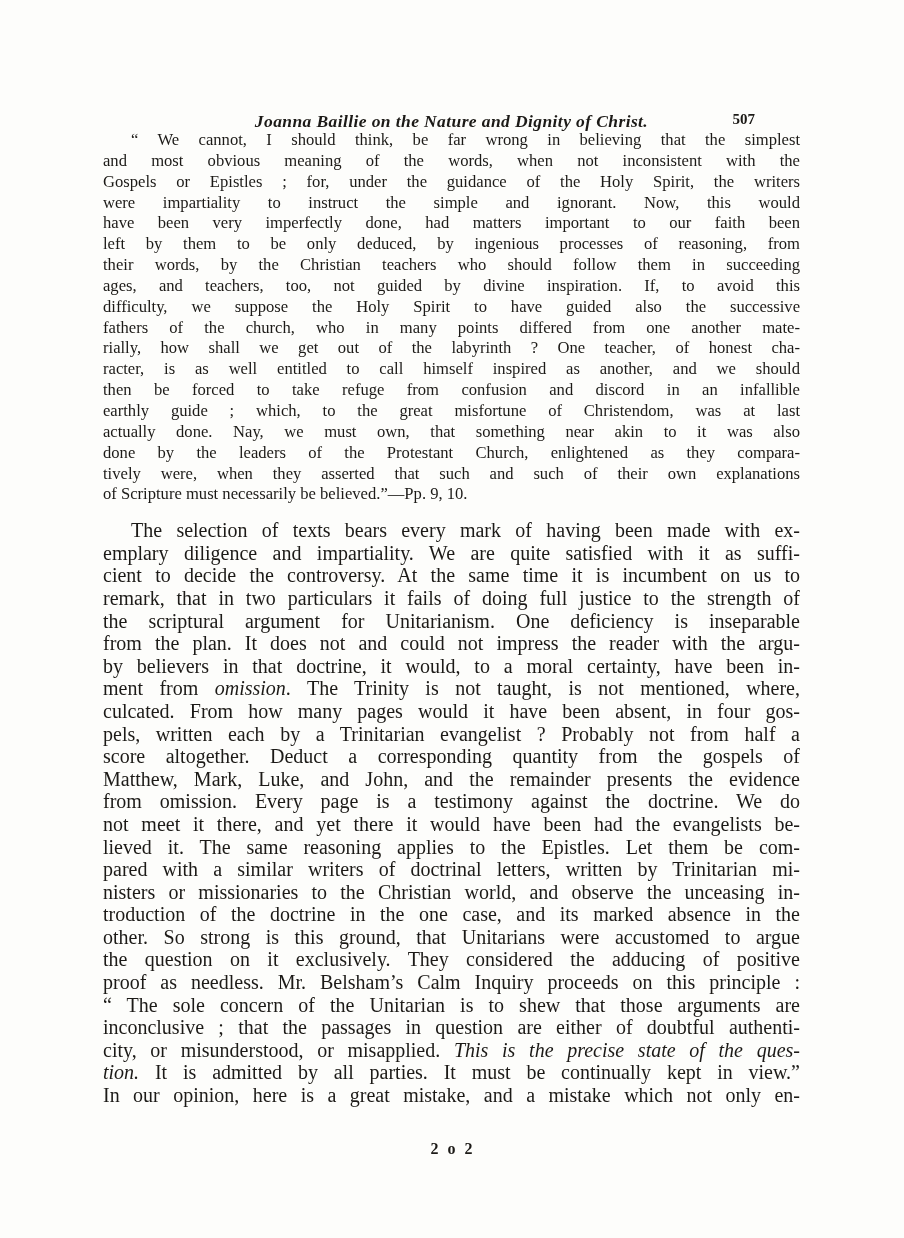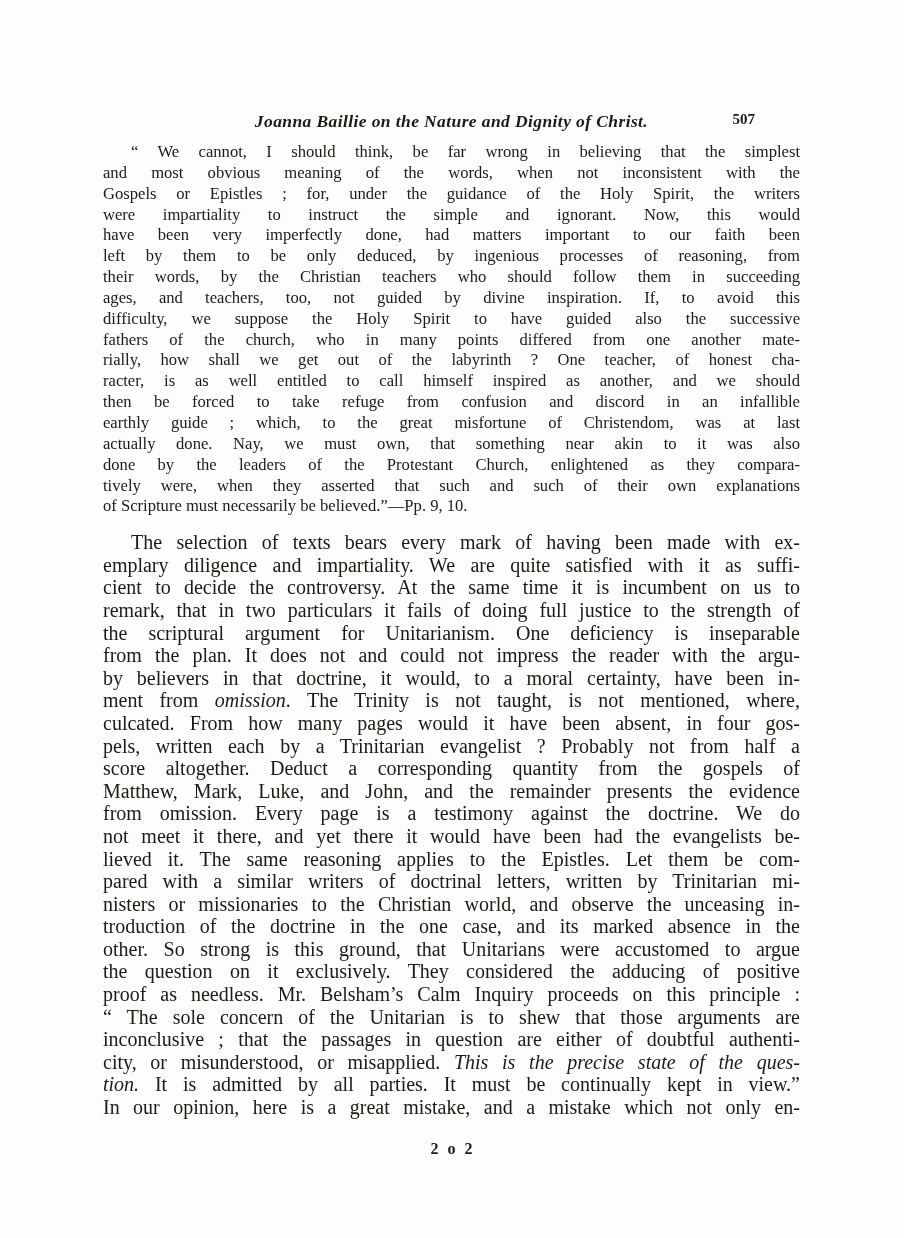--- a/index.html
+++ b/index.html
@@ -35,21 +35,21 @@
     position: absolute;
     right: 45px;
     top: 0;
     font-size: 15px;
     font-weight: bold;
     font-style: normal;
   }
   .body-block {
     position: absolute;
     left: 103px;
-    top: 142px;
+    top: 130px;
     width: 697px;
   }
   .paragraph .line {
     text-align: justify;
     text-align-last: justify;
   }
   .paragraph .line.flush {
     text-align-last: left;
   }
   .paragraph .line.first {

